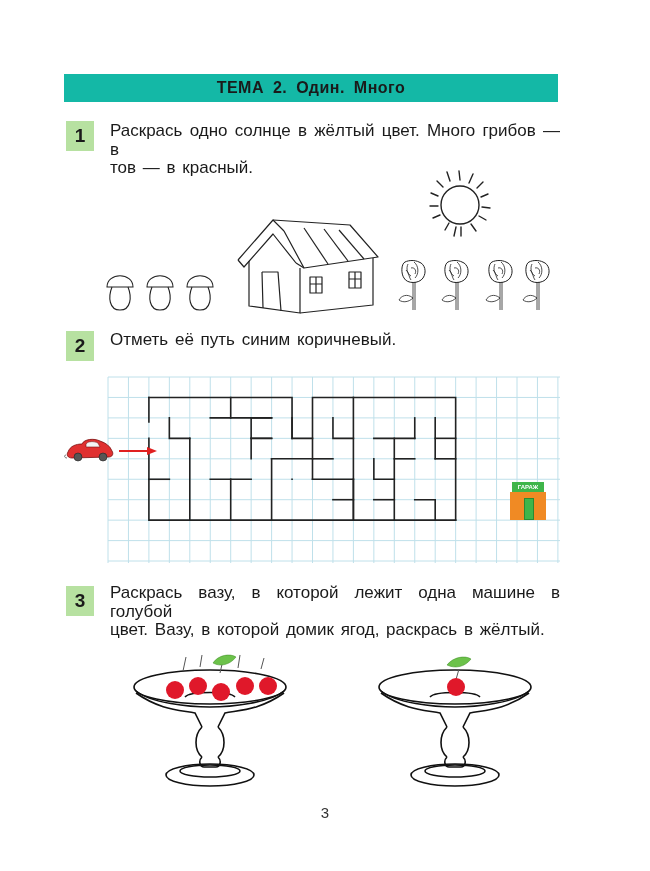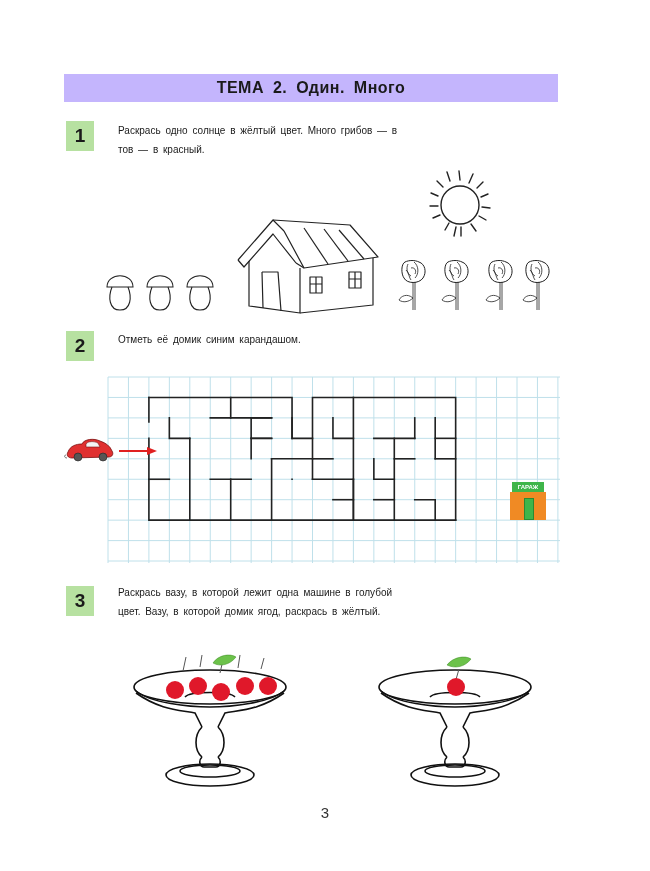--- a/index.html
+++ b/index.html
@@ -1,20 +1,20 @@
 <!DOCTYPE html>
 <html><head>
 <meta charset="utf-8">
 <style>
   html,body{margin:0;padding:0;background:#fff;}
   body{width:650px;height:871px;position:relative;overflow:hidden;font-family:"Liberation Sans",sans-serif;color:#1a1a1a;}
-  .topic-bar{position:absolute;left:64px;top:74px;width:494px;height:28px;background:#c4b5fd;display:flex;align-items:center;justify-content:center;}
+  .topic-bar{position:absolute;left:64px;top:74px;width:494px;height:28px;background:#14b8a6;display:flex;align-items:center;justify-content:center;}
   .topic-title{font-weight:bold;font-size:16px;letter-spacing:0.5px;word-spacing:4px;color:#1a1a1a;}
   .task-num{position:absolute;left:66px;width:28px;height:30px;background:#b7e1a1;display:flex;align-items:center;justify-content:center;font-weight:bold;font-size:19px;color:#1a1a1a;}
-  .task-text{position:absolute;left:110px;width:450px;font-size:10px;line-height:18.5px;text-align:justify;text-align-last:left;word-spacing:2px;margin-left:8px;}
+  .task-text{position:absolute;left:110px;width:450px;font-size:17px;line-height:18.5px;text-align:justify;text-align-last:left;word-spacing:2px;}
   .page-number{position:absolute;left:0;width:650px;top:804px;text-align:center;font-size:15px;color:#333;}
   svg{position:absolute;overflow:visible;}
 </style>
 </head>
 <body>
 
 <div class="topic-bar">
   <span class="topic-title">ТЕМА  2.  Один.  Много</span>
 </div>
 
@@ -82,21 +82,21 @@
     </g>
   </defs>
   <use href="#rose"></use>
   <use href="#rose" x="43"></use>
   <use href="#rose" x="87"></use>
   <use href="#rose" x="124"></use>
 </svg>
 
 <div class="task-num" style="top:331px">2</div>
 <div class="task-text" style="top:331px">
-  <div>Отметь её домик синим карандашом.</div>
+  <div>Отметь её путь синим коричневый.</div>
 </div>
 
 <svg style="left:108px;top:377px" width="452" height="186" viewBox="0 0 452 186">
   <g stroke="#bfe0ea" stroke-width="1">
 
     <path d="M0,0V186 M20.45,0V186 M40.9,0V186 M61.35,0V186 M81.8,0V186 M102.25,0V186 M122.7,0V186 M143.15,0V186 M163.6,0V186 M184.05,0V186 M204.5,0V186 M224.95,0V186 M245.4,0V186 M265.85,0V186 M286.3,0V186 M306.75,0V186 M327.2,0V186 M347.65,0V186 M368.1,0V186 M388.55,0V186 M409,0V186 M429.45,0V186 M449.9,0V186"></path>
 
     <path d="M0,0H452 M0,20.45H452 M0,40.9H452 M0,61.35H452 M0,81.8H452 M0,102.25H452 M0,122.7H452 M0,143.15H452 M0,163.6H452 M0,184H452"></path>
   </g>
   <g stroke="#222" stroke-width="1.6" fill="none" stroke-linecap="square">

